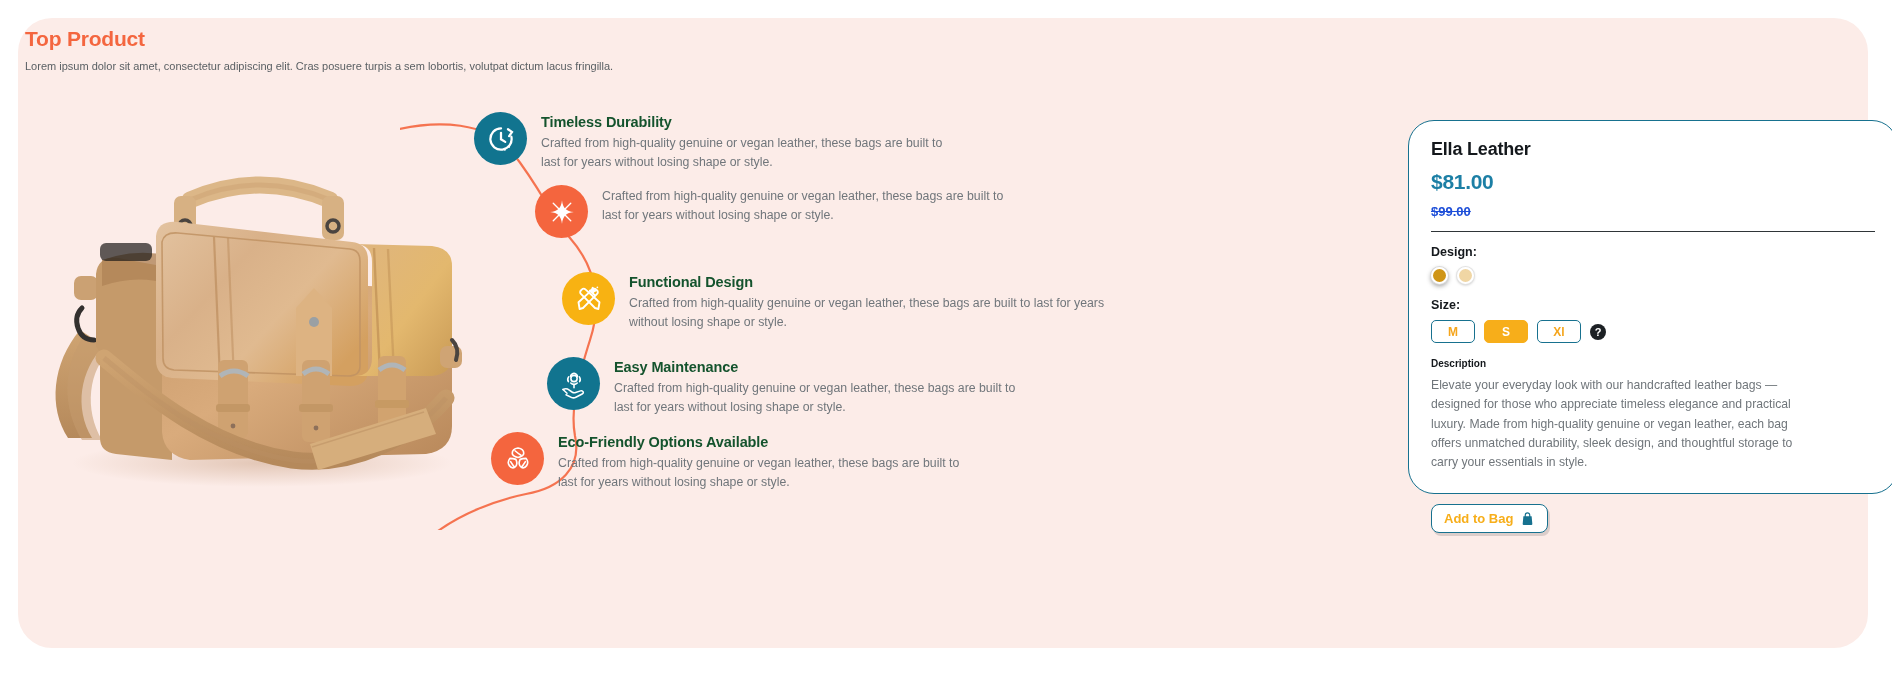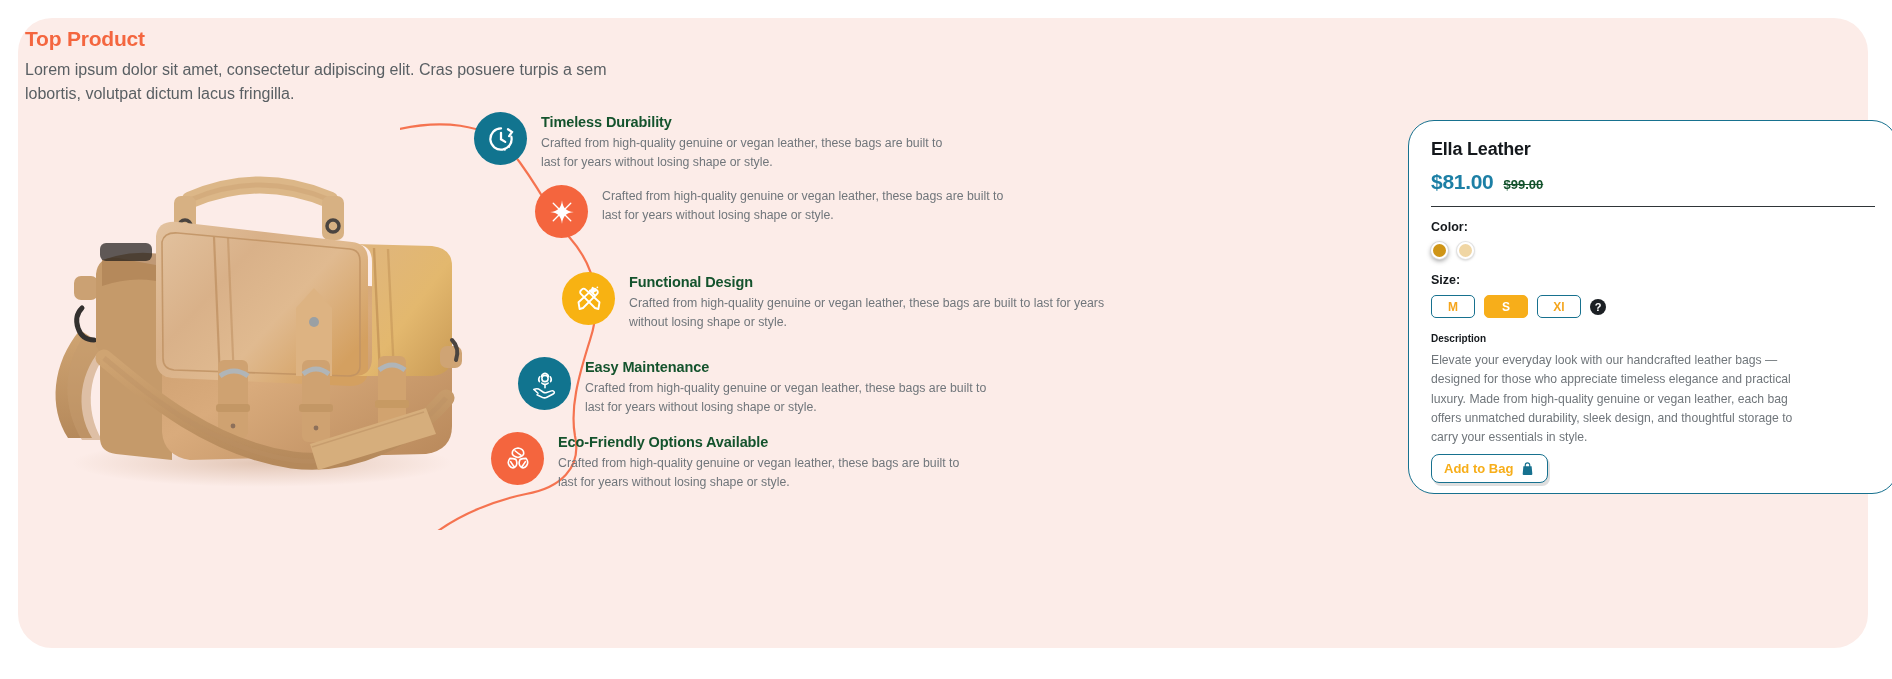--- a/index.html
+++ b/index.html
@@ -29,21 +29,21 @@
   .header { position: absolute; left: 25px; top: 27px; width: 640px; }
   .header-title {
     color: #f4663f;
     font-size: 21px;
     font-weight: bold;
     letter-spacing: -0.2px;
     margin-bottom: 7px;
   }
   .header-sub {
     color: #595f63;
-    font-size: 16px;
+    font-size: 11px;
     line-height: 1.5;
     width: 600px;
   }
 
   
   .photo-wrap {
     position: absolute;
     left: 22px; top: 108px;
     width: 470px; height: 400px;
   }
@@ -87,21 +87,21 @@
     color: #70767b;
     line-height: 1.52;
   }
 
   .f0 { left: 474px; top: 112px; }
   .f0 .feat-desc { width: 420px; }
   .f1 { left: 535px; top: 185px; }
   .f1 .feat-desc { width: 420px; }
   .f2 { left: 562px; top: 272px; }
   .f2 .feat-desc { width: 490px; }
-  .f3 { left: 518px; top: 357px; }
+  .f3 { left: 547px; top: 357px; }
   .f3 .feat-desc { width: 420px; }
   .f4 { left: 491px; top: 432px; }
   .f4 .feat-desc { width: 420px; }
 
   
   .card {
     position: absolute;
     left: 1408px; top: 120px;
     width: 490px; height: 374px;
     background: #ffffff;
@@ -115,31 +115,31 @@
     color: #14181c;
     letter-spacing: -0.2px;
     margin-bottom: 10px;
   }
   .card-cat {
     font-size: 12px;
     font-weight: bold;
     color: #7b8186;
     margin-bottom: 6px;
   }
-  .price-row { display: flex; align-items: baseline; gap: 10px; margin-bottom: 12px; }
+  .price-row { display: flex; align-items: baseline; gap: 10px; margin-bottom: 12px; flex-direction: column; }
   .price-now {
     font-size: 21px;
     font-weight: bold;
     color: #1c7fa5;
     letter-spacing: -0.3px;
   }
   .price-old {
     font-size: 13px;
     font-weight: bold;
-    color: #14532d;
+    color: #1d4ed8;
     text-decoration: line-through;
   }
   .divider {
     height: 1px;
     background: #2f3538;
     margin: 0 0 13px 0;
   }
   .opt-label {
     font-size: 12.5px;
     font-weight: bold;
@@ -186,21 +186,21 @@
     font-size: 10px;
     font-weight: bold;
     color: #14181c;
     margin-bottom: 7px;
   }
   .desc-body {
     font-size: 12.2px;
     color: #70767b;
     line-height: 1.58;
     width: 375px;
-    margin-bottom: 7px;
+    margin-bottom: 32px;
   }
   .bag-btn {
     display: inline-flex;
     align-items: center;
     gap: 7px;
     border: 1.6px solid #17718f;
     border-radius: 8px;
     background: #ffffff;
     padding: 6px 12px;
     color: #f7ae1a;
@@ -415,21 +415,21 @@
 
     <div class="card-title">Ella Leather</div>
 
     <div class="price-row">
       <span class="price-now">$81.00</span>
       <span class="price-old">$99.00</span>
     </div>
 
     <div class="divider"></div>
 
-    <div class="opt-label">Color:</div>
+    <div class="opt-label">Design:</div>
     <div class="swatches">
       <div class="swatch sel" style="background:#cf9517"></div>
       <div class="swatch" style="background:#f0d6a4"></div>
     </div>
 
     <div class="opt-label">Size:</div>
     <div class="sizes">
       <button class="size-btn">M</button>
       <button class="size-btn active">S</button>
       <button class="size-btn">Xl</button>

